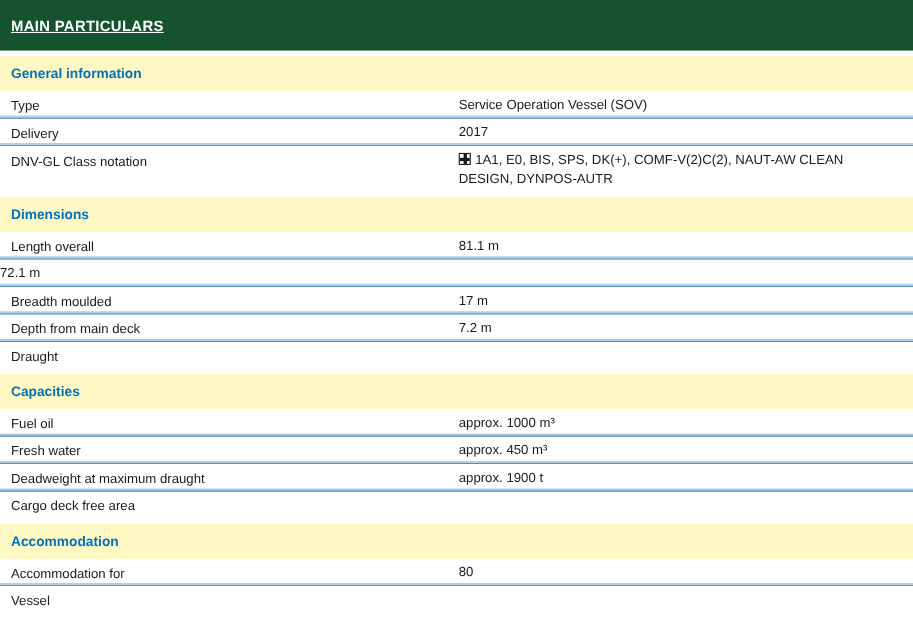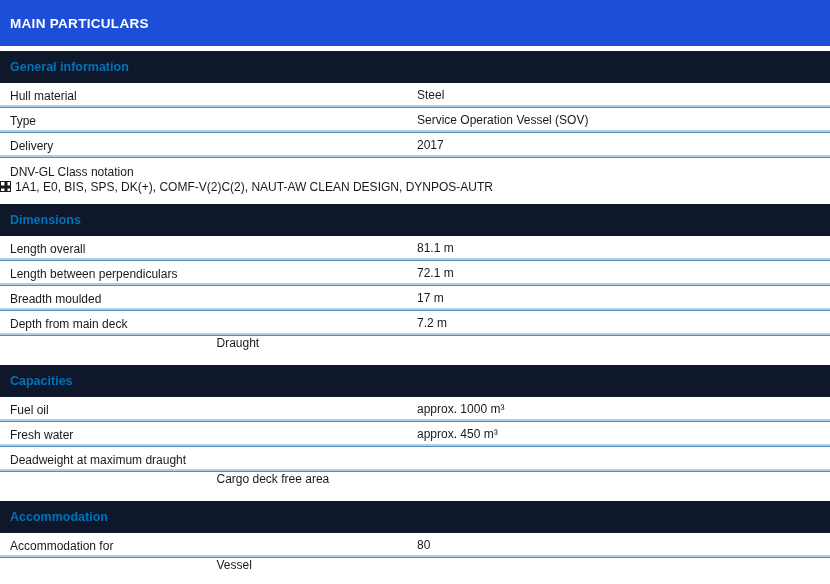--- a/index.html
+++ b/index.html
@@ -11,54 +11,55 @@
     color: #1a1a1a;
   }
   .wrap {
     width: 830px;
     height: 584px;
     overflow: hidden;
     background: #ffffff;
   }
   .titlebar {
     height: 46px;
-    background: #1d4ed8;
+    background: #14532d;
     color: #ffffff;
     display: flex;
     align-items: center;
     padding-left: 10px;
     box-sizing: border-box;
     font-weight: bold;
     font-size: 13.5px;
     letter-spacing: 0.3px;
     margin-bottom: 5px;
+    text-decoration: underline;
   }
   .band {
     height: 32px;
-    background: #0f172a;
+    background: #fef9c3;
     color: #0072BC;
     display: flex;
     align-items: center;
     padding-left: 10px;
     box-sizing: border-box;
     font-weight: bold;
     font-size: 12.5px;
     margin-top: 4px;
   }
   section:first-of-type .band { margin-top: 0; }
   .row {
     display: flex;
     align-items: center;
     min-height: 25px;
     box-sizing: border-box;
     font-size: 12px;
     
     box-shadow: inset 0 -1px 0 #5E8CB0, inset 0 -3px 0 #AECFE9;
   }
-  .row.last { box-shadow: none; flex-direction: column; }
+  .row.last { box-shadow: none; }
   .row.tall {
     min-height: 42px;
     align-items: flex-start;
     padding-top: 4px;
   }
   .cell-label {
     width: 417px;
     box-sizing: border-box;
     padding-left: 10px;
     flex: 0 0 auto;
@@ -107,24 +108,20 @@
 
   <div class="titlebar">
     <span>MAIN PARTICULARS</span>
   </div>
 
   <section>
     <div class="band">
       <span>General information</span>
     </div>
     <div class="row">
-      <div class="cell-label">Hull material</div>
-      <div class="cell-value">Steel</div>
-    </div>
-    <div class="row">
       <div class="cell-label">Type</div>
       <div class="cell-value">Service Operation Vessel (SOV)</div>
     </div>
     <div class="row">
       <div class="cell-label">Delivery</div>
       <div class="cell-value">2017</div>
     </div>
     <div class="row tall last">
       <div class="cell-label">DNV-GL Class notation</div>
       <div class="cell-value">
@@ -135,21 +132,20 @@
 
   <section>
     <div class="band">
       <span>Dimensions</span>
     </div>
     <div class="row">
       <div class="cell-label">Length overall</div>
       <div class="cell-value">81.1 m</div>
     </div>
     <div class="row">
-      <div class="cell-label">Length between perpendiculars</div>
       <div class="cell-value">72.1 m</div>
     </div>
     <div class="row">
       <div class="cell-label">Breadth moulded</div>
       <div class="cell-value">17 m</div>
     </div>
     <div class="row">
       <div class="cell-label">Depth from main deck</div>
       <div class="cell-value">7.2 m</div>
     </div>
@@ -165,20 +161,21 @@
     <div class="row">
       <div class="cell-label">Fuel oil</div>
       <div class="cell-value">approx. 1000 m³</div>
     </div>
     <div class="row">
       <div class="cell-label">Fresh water</div>
       <div class="cell-value">approx. 450 m³</div>
     </div>
     <div class="row">
       <div class="cell-label">Deadweight at maximum draught</div>
+      <div class="cell-value">approx. 1900 t</div>
     </div>
     <div class="row last">
       <div class="cell-label">Cargo deck free area</div>
     </div>
   </section>
 
   <section>
     <div class="band">
       <span>Accommodation</span>
     </div>

